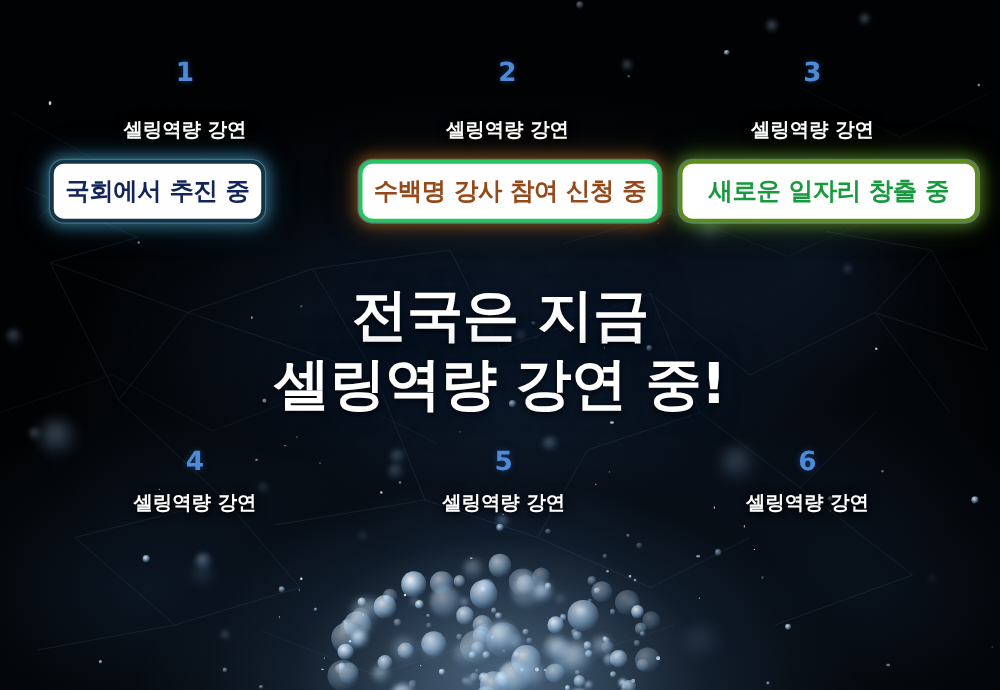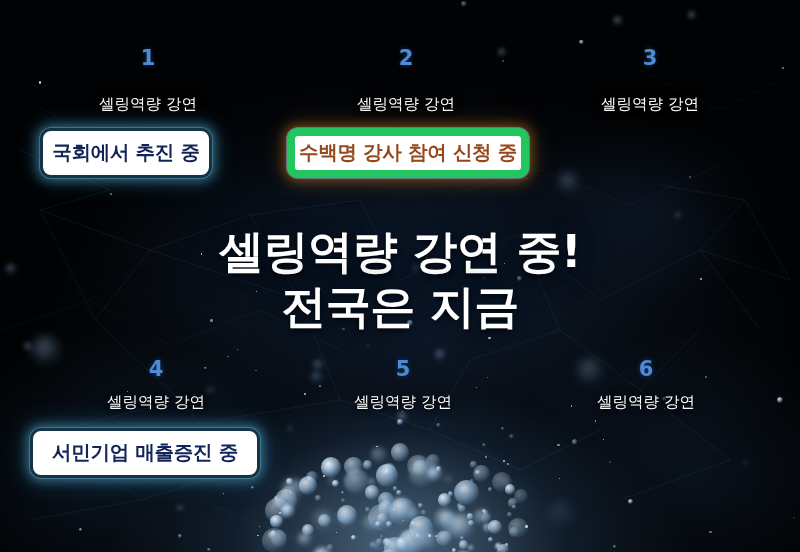--- a/index.html
+++ b/index.html
@@ -76,21 +76,21 @@
     font-size: 21px;
     font-weight: 700;
     text-align: center;
     letter-spacing: 0;
     text-shadow: 0 0 5px rgba(30,70,130,0.8);
   }
   .sublabel {
     position: absolute;
     color: #ffffff;
     font-size: 15.5px;
-    font-weight: 400;
+    font-weight: 700;
     text-align: center;
     white-space: nowrap;
     text-shadow: 0 1px 4px rgba(0,0,0,0.95), 0 0 9px rgba(0,0,0,0.8);
   }
 
   .card {
     position: absolute;
     height: 50px;
     border-radius: 11px;
     display: flex;
@@ -112,21 +112,21 @@
     border: 3px solid #133347;
     box-shadow:
       0 0 0 1px rgba(150,200,225,0.30),
       0 0 11px 3px rgba(80,170,200,0.55),
       0 0 22px 6px rgba(40,120,160,0.28);
   }
   .card.v-blue .card-text { color: #122458; }
 
   
   .card.v-orange {
-    border: 8px solid #22c55e;
+    border: 3px solid #22c55e;
     box-shadow:
       0 0 0 1px rgba(120,170,215,0.55),
       0 0 11px 3px rgba(190,120,35,0.50),
       0 0 22px 6px rgba(150,90,25,0.25);
   }
   .card.v-orange .card-text { color: #95491a; }
 
   
   .card.v-green {
     border: 3px solid #5d8b1c;
@@ -436,31 +436,31 @@
   </div>
 
   <div class="num" style="left:368px;  top:46px;  width:76px;">2</div>
   <div class="sublabel" style="left:318px;  top:94px;  width:176px;">셀링역량 강연</div>
   <div class="card v-orange" style="left:287px; top:128px; width:242px;">
     <span class="card-text">수백명 강사 참여 신청 중</span>
   </div>
 
   <div class="num" style="left:612px;  top:46px;  width:76px;">3</div>
   <div class="sublabel" style="left:562px;  top:94px;  width:176px;">셀링역량 강연</div>
+  <div class="card v-green" style="left:543px; top:128px; width:240px;">
+    <span class="card-text">새로운 일자리 창출 중</span>
+  </div>
 
   <div id="headline">
+    <span class="hl-line">전국은 지금</span>
     <span class="hl-line">셀링역량 강연 중!</span>
-    <span class="hl-line">전국은 지금</span>
   </div>
 
   <div class="num" style="left:118px;  top:357px; width:76px;">4</div>
   <div class="sublabel" style="left:68px;   top:392px; width:176px;">셀링역량 강연</div>
-  <div class="card v-blue" style="left:30px;  top:428px; width:230px;">
-    <span class="card-text">서민기업 매출증진 중</span>
-  </div>
 
   <div class="num" style="left:365px;  top:357px; width:76px;">5</div>
   <div class="sublabel" style="left:315px;  top:392px; width:176px;">셀링역량 강연</div>
 
   <div class="num" style="left:608px;  top:357px; width:76px;">6</div>
   <div class="sublabel" style="left:558px;  top:392px; width:176px;">셀링역량 강연</div>
 
 </div>
 
 </body></html>

